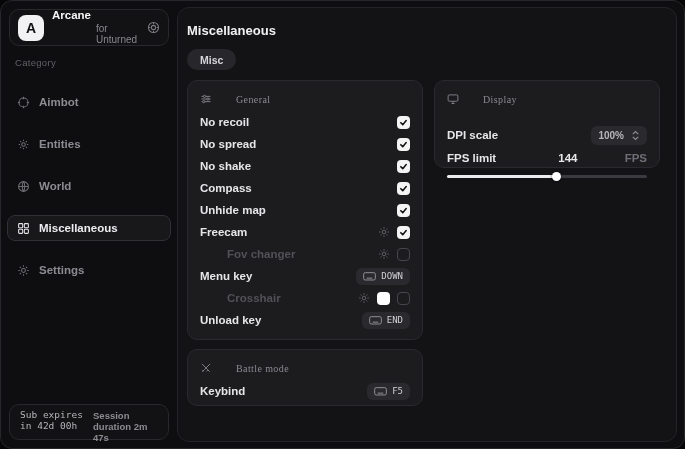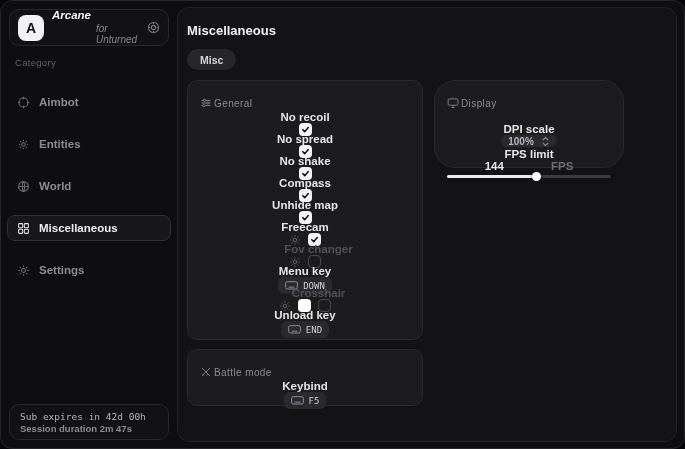--- a/index.html
+++ b/index.html
@@ -20,21 +20,21 @@
   .logo-card {
     position: absolute; left: 8px; top: 8px; width: 160px; height: 37px;
     border: 1px solid #28282d; border-radius: 10px; background: #121214;
     display: flex; align-items: center; padding: 0 8px; gap: 8px;
   }
   .avatar {
     width: 26px; height: 26px; border-radius: 8px; background: #f2f2f4;
     color: #111; font-weight: bold; font-size: 14px;
     display: flex; align-items: center; justify-content: center; flex: none;
   }
-  .logo-text { flex: 1; line-height: 1.15; font-style: italic; }
+  .logo-text { flex: 1; line-height: 1.15; }
   .logo-title { color: #f4f4f5; font-size: 11.5px; font-weight: bold; }
   .logo-sub { color: #87878d; font-size: 10px; margin-left: 44px; }
   .logo-action { color: #7a7a81; display: flex; align-items: center; }
 
   .category-label {
     position: absolute; left: 14px; top: 56px;
     color: #606066; font-size: 9.5px; letter-spacing: 0.3px;
   }
 
   .nav { position: absolute; left: 6px; right: 6px; top: 72px; }
@@ -43,21 +43,21 @@
     gap: 9px; padding: 0 9px; border-radius: 8px; border: 1px solid transparent;
     color: #8b8b92; font-size: 11.5px; font-weight: 600; cursor: pointer; margin-top: 16px;
   }
   .nav-item .nv-icon { display: flex; align-items: center; color: #6e6e75; }
   .nav-item.active { background: #18181b; border-color: #303036; color: #ededf0; }
   .nav-item.active .nv-icon { color: #e4e4e8; }
 
   .sub-card {
     position: absolute; left: 8px; right: 8px; bottom: 8px; height: 36px;
     border: 1px solid #28282d; border-radius: 10px; background: #121214;
-    padding: 4px 10px; display: flex; flex-direction: column; justify-content: center;
+    padding: 4px 10px; display: flex; flex-direction: row; justify-content: center;
   }
   .sub-line1 { font-family: "DejaVu Sans Mono", monospace; font-size: 9.5px; color: #b4b4b9; }
   .sub-line2 { font-size: 9.5px; color: #8b8b91; font-weight: bold; margin-top: 1px; }
 
   
   .main {
     position: absolute; left: 176px; top: 6px; right: 7px; bottom: 6px;
     background: #131315; border: 1px solid #232328; border-radius: 12px;
   }
   .page-title {
@@ -69,32 +69,32 @@
     background: #27272b; border-radius: 12px; padding: 0 13px;
     display: inline-flex; align-items: center;
     color: #d6d6da; font-size: 10.5px; font-weight: 600; cursor: pointer;
   }
 
   .card {
     position: absolute; background: #1c1c1f; border: 1px solid #29292e;
     border-radius: 10px; padding: 8px 12px;
   }
   .card-general { left: 9px; top: 72px; width: 236px; height: 260px; }
-  .card-display { left: 256px; top: 72px; width: 190px; height: 88px; border-radius: 21px; }
+  .card-display { left: 256px; top: 72px; width: 226px; height: 88px; }
   .card-battle  { left: 9px; top: 341px; width: 236px; height: 57px; }
 
   .section-header {
-    display: flex; align-items: flex-end; gap: 2px; height: 20px;
-    color: #8a8a92; font-family: Liberation Sans, sans-serif;
+    display: flex; align-items: center; gap: 24px; height: 20px;
+    color: #8a8a92; font-family: Liberation Serif, serif;
     font-size: 10px; letter-spacing: 0.4px; margin-bottom: 2px;
   }
   .section-header .sh-icon { display: flex; align-items: center; color: #7e7e86; }
 
   .row {
-    display: flex; align-items: center; justify-content: space-between; height: 22px; flex-direction: column;
+    display: flex; align-items: center; justify-content: space-between; height: 22px;
   }
   .row-label { color: #e6e6e9; font-size: 11.5px; font-weight: 600; }
   .row.disabled .row-label { color: #515157; margin-left: 27px; }
   .row-controls { display: flex; align-items: center; gap: 7px; }
 
   .checkbox {
     width: 13px; height: 13px; border-radius: 4px; background: #f4f4f5;
     display: flex; align-items: center; justify-content: center; cursor: pointer;
   }
   .checkbox.unchecked { background: transparent; border: 1.5px solid #46464c; }

